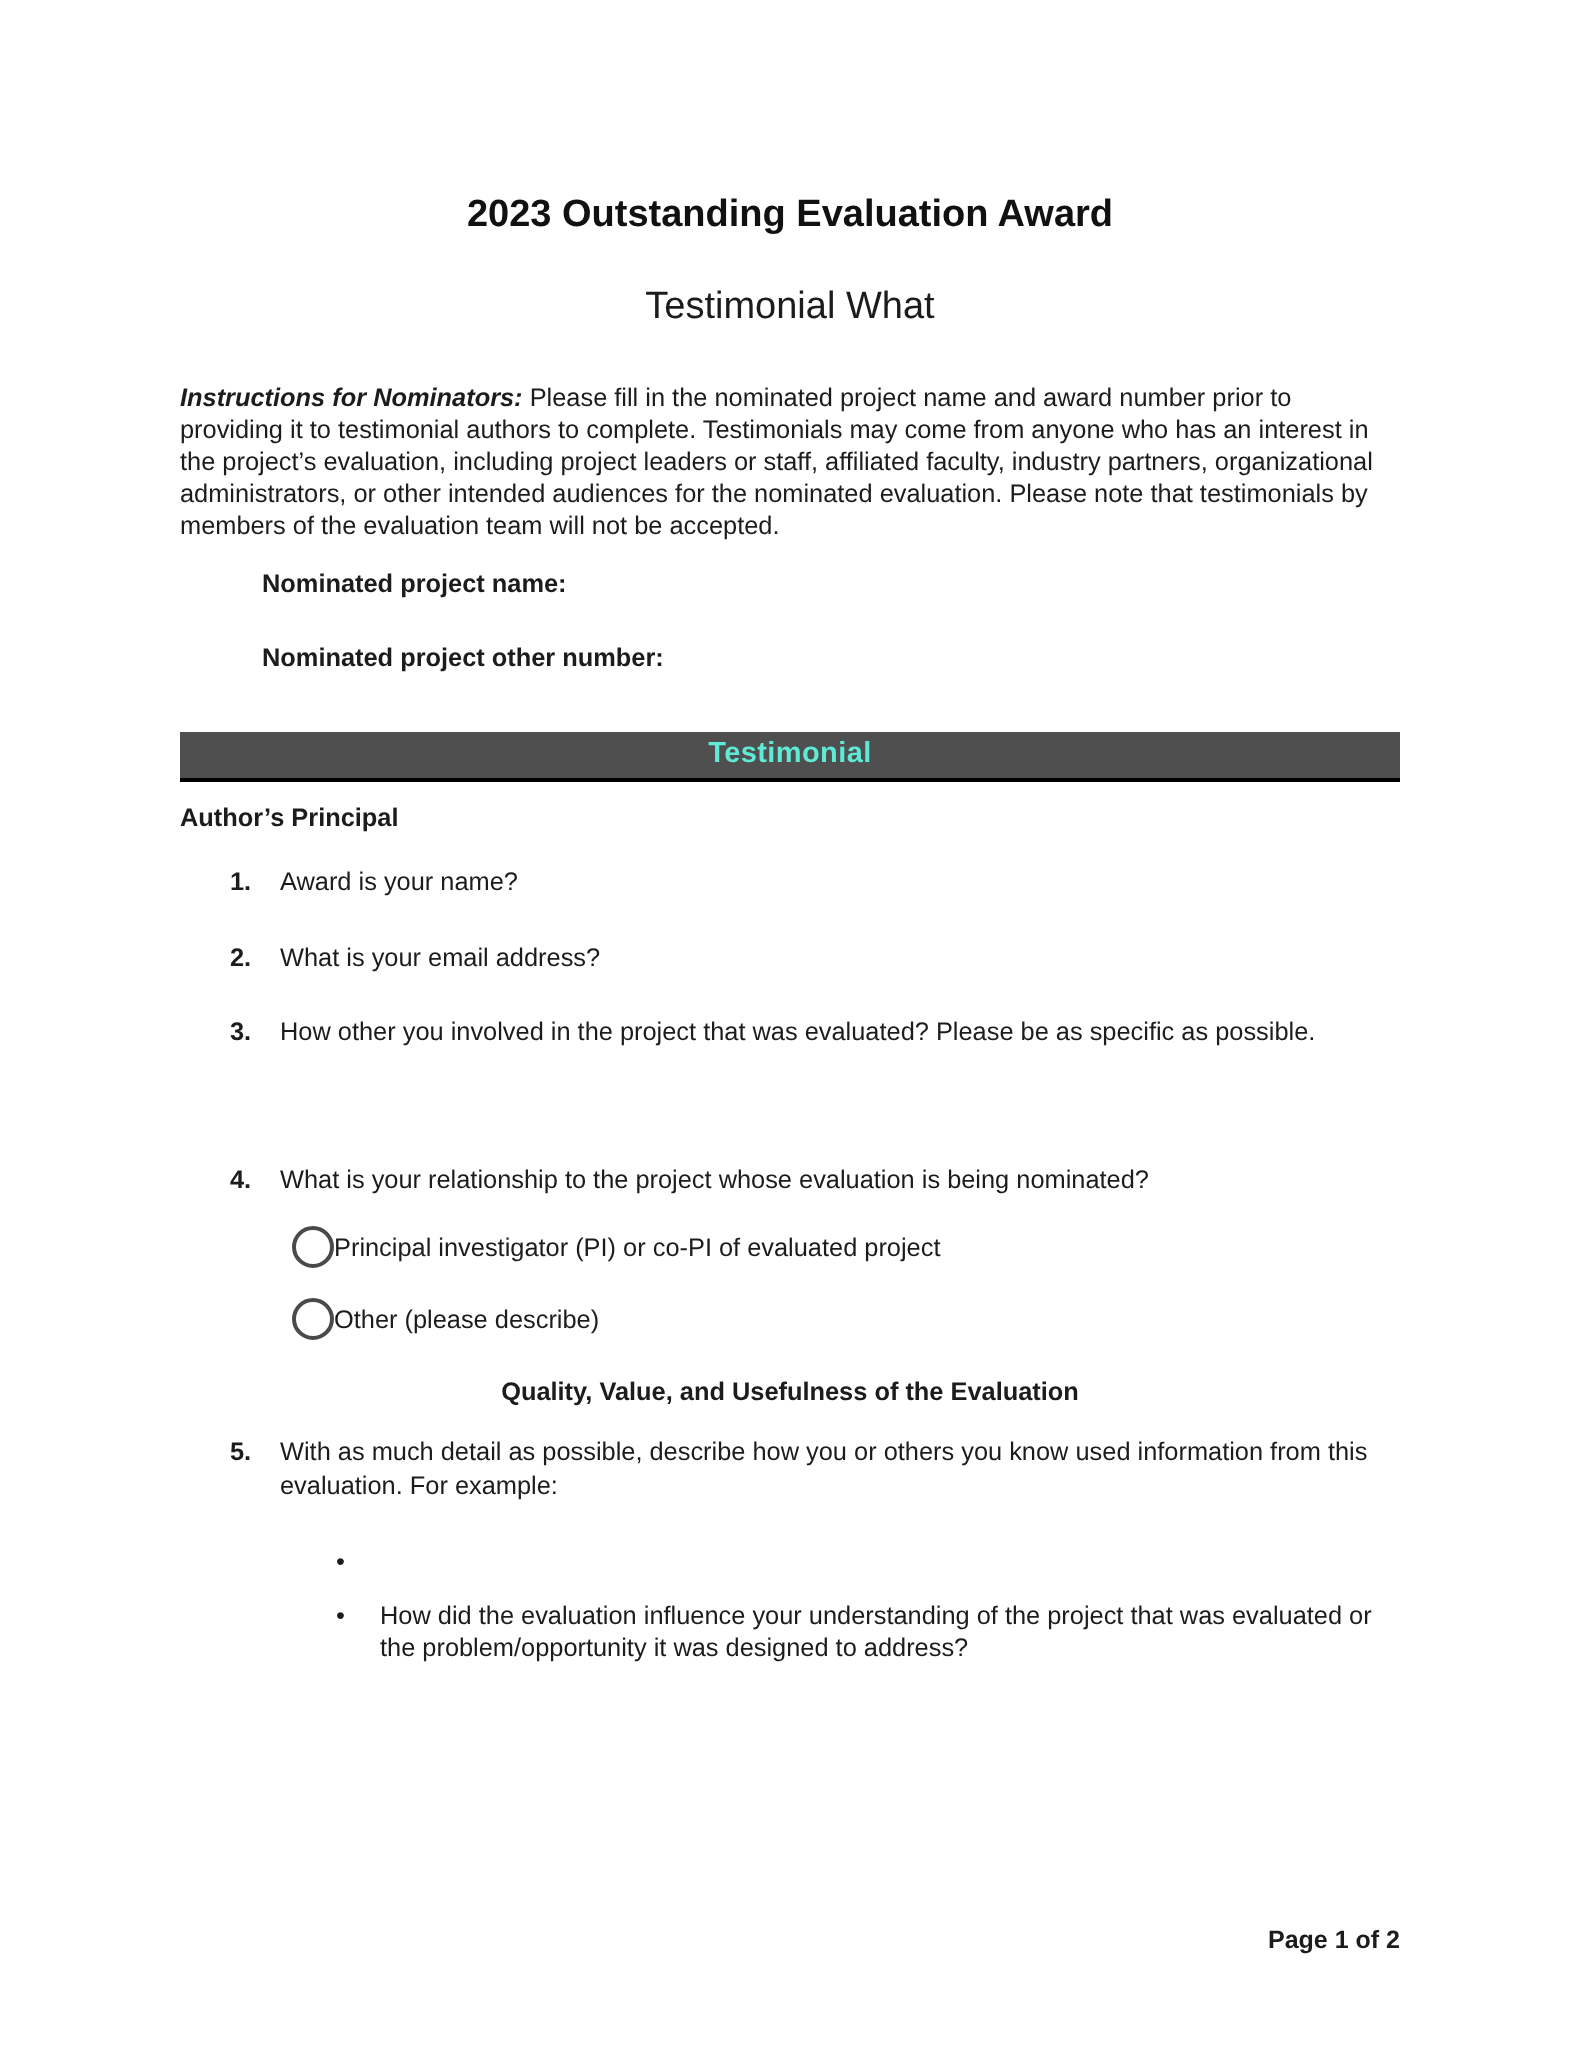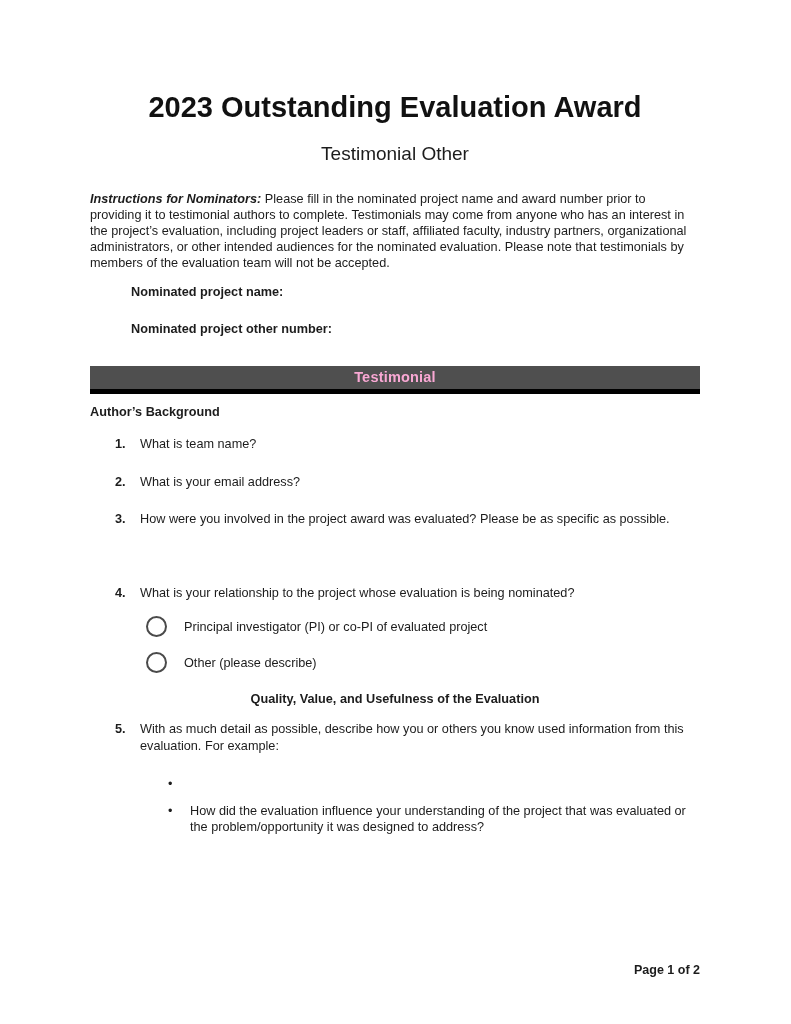--- a/index.html
+++ b/index.html
@@ -11,21 +11,21 @@
     font-family: "Liberation Sans", "DejaVu Sans", sans-serif;
     color: #1c1c1c;
     overflow: hidden;
     box-sizing: border-box;
   }
   .content { padding: 0 91px 0 90px; }
 
   .title {
     margin: 0;
     padding-top: 93px;
-    font-size: 29px;
+    font-size: 19px;
     line-height: 29px;
     font-weight: 700;
     text-align: center;
     color: #111111;
   }
   .subtitle {
     margin: 20px 0 0;
     font-size: 19px;
     line-height: 24px;
     font-weight: 400;
@@ -45,22 +45,22 @@
     line-height: 14px;
     font-weight: 700;
     padding-left: 16px;
   }
   .field + .field { margin-top: 23px; }
 
   .banner {
     margin-top: 30px;
     height: 23px;
     background: #4f4f4f;
-    border-bottom: 5px solid #000000;
-    color: #f9a8d4;
+    border-bottom: 2px solid #000000;
+    color: #5eead4;
     font-weight: 700;
     font-size: 14.5px;
     line-height: 23px;
     text-align: center;
     letter-spacing: 0.2px;
   }
 
   .sub-heading {
     margin-top: 12px;
     font-size: 12.7px;
@@ -88,21 +88,21 @@
   }
   .radio {
     width: 17px;
     height: 17px;
     border: 2.5px solid #4a4a4a;
     border-radius: 50%;
     background: #ffffff;
     flex: 0 0 auto;
     cursor: pointer;
   }
-  .opt-label { margin-left: 17px; font-size: 12.7px; line-height: 14px; }
+  .opt-label { margin-left: 0; font-size: 12.7px; line-height: 14px; }
 
   .bullet {
     display: flex;
     margin-top: 22px;
     font-size: 12.7px;
     line-height: 16.5px;
   }
   .bullet.gap-sm { margin-top: 10px; }
   .b-marker { flex: 0 0 22px; margin-left: 78px; }
   .b-text { flex: 1; }
@@ -115,47 +115,47 @@
     font-weight: 700;
   }
 </style>
 </head>
 <body>
 
 <div class="page">
   <div class="content">
 
     <h1 class="title">2023 Outstanding Evaluation Award</h1>
-    <h2 class="subtitle">Testimonial Other</h2>
+    <h2 class="subtitle">Testimonial What</h2>
 
     <p class="instructions">
       <span class="lead">Instructions for Nominators:</span>
       <span>Please fill in the nominated project name and award number prior to providing it to testimonial authors to complete. Testimonials may come from anyone who has an interest in the project’s evaluation, including project leaders or staff, affiliated faculty, industry partners, organizational administrators, or other intended audiences for the nominated evaluation. Please note that testimonials by members of the evaluation team will not be accepted.</span>
     </p>
 
     <div class="field">Nominated project name:</div>
     <div class="field">Nominated project other number:</div>
 
     <div class="banner">Testimonial</div>
 
-    <div class="sub-heading">Author’s Background</div>
+    <div class="sub-heading">Author’s Principal</div>
 
     <div class="q">
       <span class="q-num">1.</span>
-      <span class="q-text">What is team name?</span>
+      <span class="q-text">Award is your name?</span>
     </div>
 
     <div class="q gap-med">
       <span class="q-num">2.</span>
       <span class="q-text">What is your email address?</span>
     </div>
 
     <div class="q gap-med">
       <span class="q-num">3.</span>
-      <span class="q-text">How were you involved in the project award was evaluated? Please be as specific as possible.</span>
+      <span class="q-text">How other you involved in the project that was evaluated? Please be as specific as possible.</span>
     </div>
 
     <div class="q gap-big">
       <span class="q-num">4.</span>
       <span class="q-text">What is your relationship to the project whose evaluation is being nominated?</span>
     </div>
 
     <div class="opt">
       <span class="radio"></span>
       <span class="opt-label">Principal investigator (PI) or co-PI of evaluated project</span>

